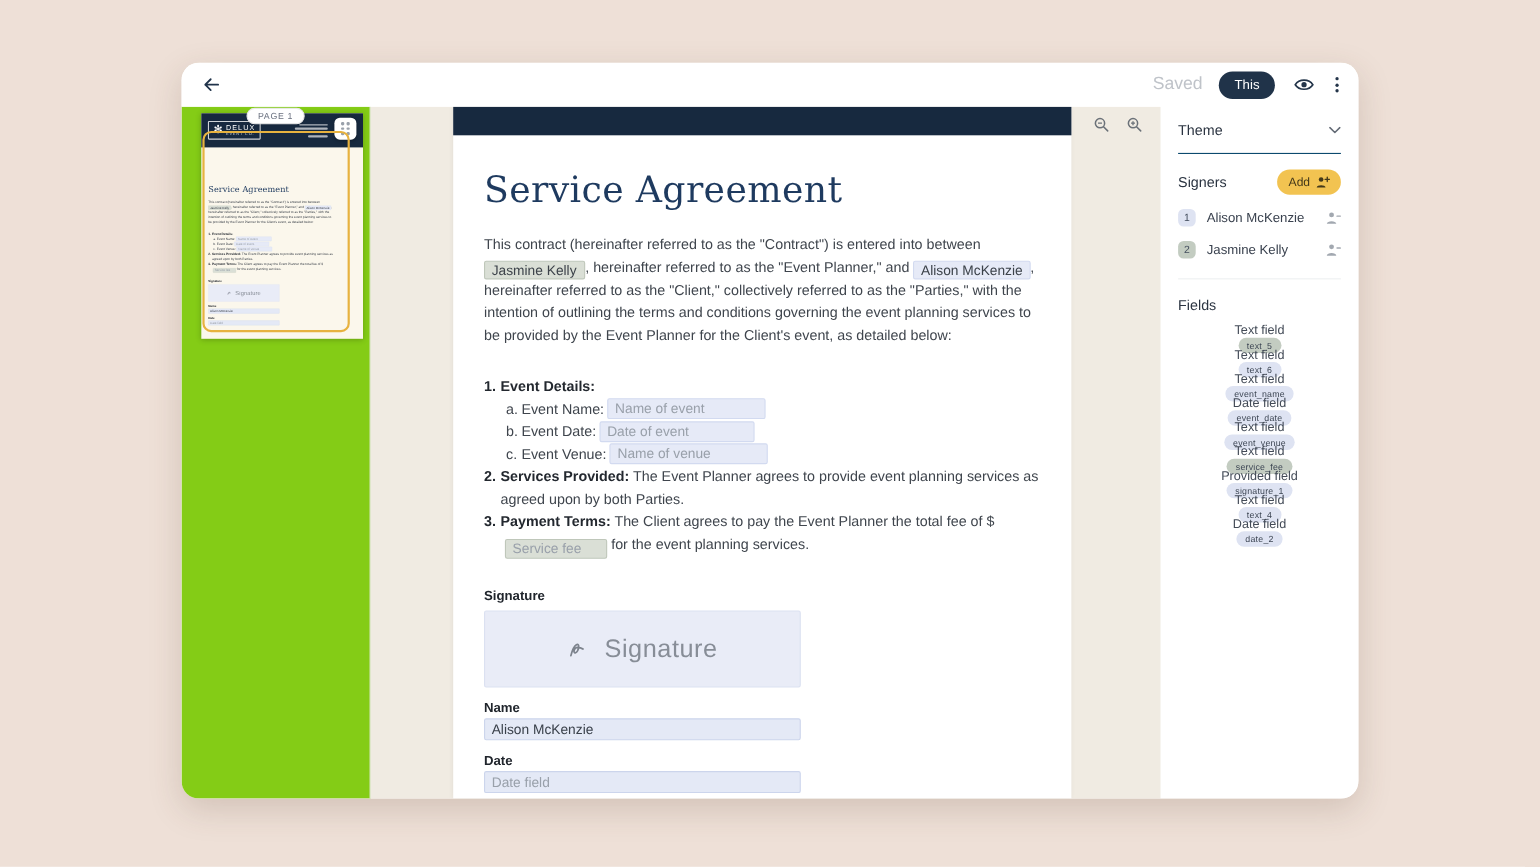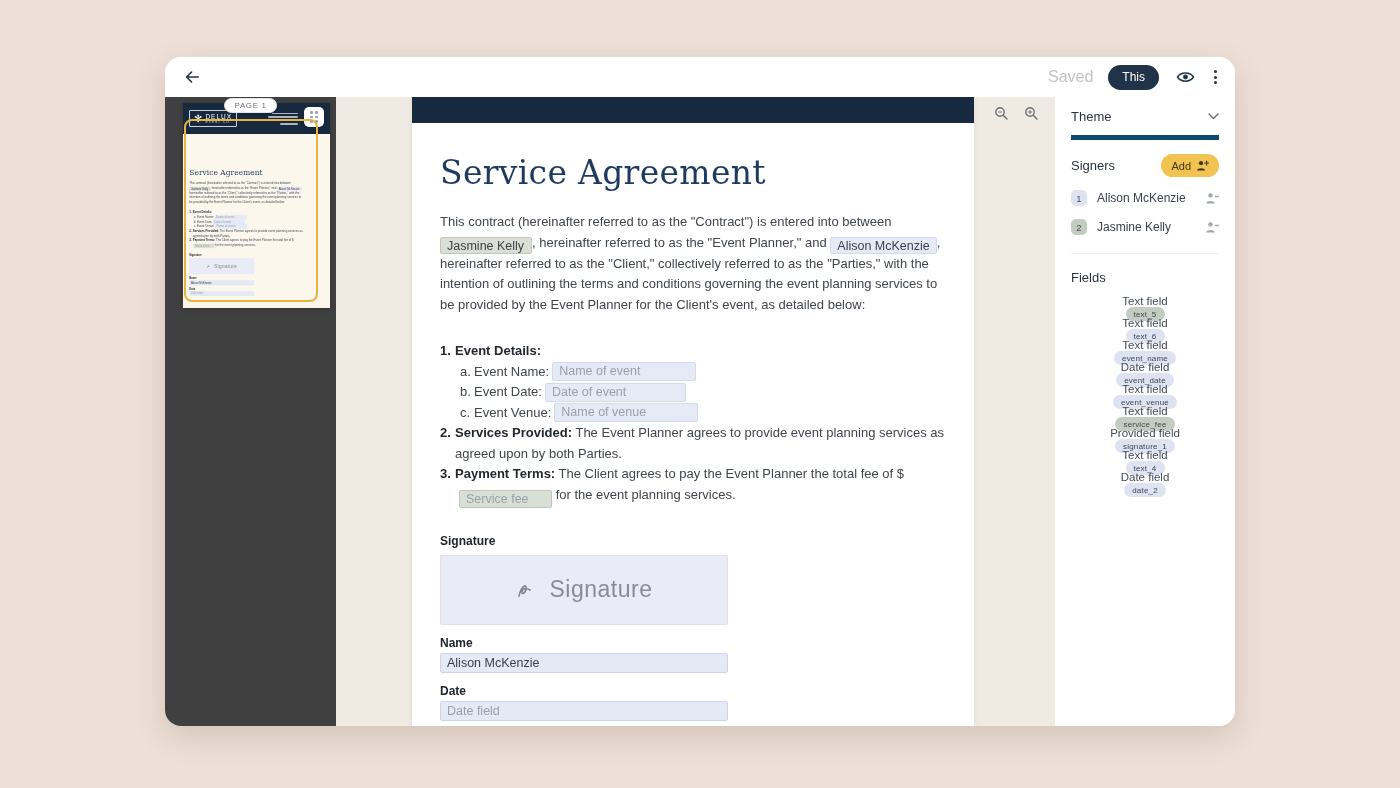--- a/index.html
+++ b/index.html
@@ -20,21 +20,21 @@
   .saved-label{ font-size:16px; color:#bfc3c9;}
   .send-btn{ height:25px; padding:0 14px; border:none; border-radius:13px; background:#203349; color:#fff; font-size:12px; font-family:inherit; cursor:pointer;}
   .icon-btn{ border:none; background:transparent; cursor:pointer; display:flex; align-items:center; justify-content:center; padding:2px;}
   .kebab{ display:flex; flex-direction:column; gap:2.5px;}
   .kebab i{ width:3px; height:3px; border-radius:50%; background:#24354a; display:block;}
 
   
   .content{ display:flex; height:629px;}
 
   
-  .thumb-panel{ width:172px; background:#404040; border-right:1px solid #ececec; position:relative; flex:none;text-decoration:underline;}
+  .thumb-panel{ width:172px; background:#84cc16; border-right:1px solid #ececec; position:relative; flex:none;text-decoration:underline;}
   .page-pill{ position:absolute; top:1px; left:50%; transform:translateX(-50%); z-index:4;
     background:#fff; border:1px solid #e7e7e7; border-radius:9px; padding:2px 10px;
     font-size:8px; letter-spacing:.6px; color:#6b7280; box-shadow:0 1px 2px rgba(0,0,0,.08);}
   .thumb-card{ position:absolute; left:18px; top:6px; width:147px; height:205px; background:#fbf7ec;
     box-shadow:0 1px 5px rgba(0,0,0,.22); cursor:pointer;}
   .thumb-header{ height:31px; background:#17293f; position:relative; display:flex; align-items:center; padding:0 6px;}
   .logo-box{ border:1px solid rgba(255,255,255,.8); border-radius:1px; display:flex; align-items:center; gap:3px; padding:2px 4px;}
   .logo-flower{ color:#fff; font-size:10px; line-height:10px;}
   .logo-words{ display:flex; flex-direction:column;}
   .logo-name{ color:#fff; font-size:6.5px; letter-spacing:1px; line-height:7px;}
@@ -85,21 +85,21 @@
     font-size:12.5px; line-height:18px; padding:0 6px; color:#3a414b;}
 
   
   .ffield.owner-1,.ifield.owner-1{ background:#e6eaf7; border:1px solid #d2daf0;}
   .ffield.owner-2,.ifield.owner-2{ background:#dadfd6; border:1px solid #bfc7ba;}
   .badge.owner-1,.signer-num.owner-1{ background:#dee3f2;}
   .badge.owner-2,.signer-num.owner-2{ background:#c3ccc1;}
 
   
   .sidebar{ width:180px; flex:none; background:#fff; padding:0 16px;}
-  .theme-row{ height:43px; display:flex; align-items:center; justify-content:space-between; border-bottom:5px solid #0c4a6e; cursor:pointer;}
+  .theme-row{ height:43px; display:flex; align-items:center; justify-content:space-between; border-bottom:1px solid #0c4a6e; cursor:pointer;}
   .side-title{ font-size:13px; color:#2a3340;}
   .signers-head{ margin-top:14px; display:flex; align-items:center; justify-content:space-between;}
   .add-btn{ height:23px; border:none; border-radius:12px; background:#f2c351; padding:0 10px; display:flex; align-items:center; gap:5px;
     font-size:11px; color:#433819; font-family:inherit; cursor:pointer;}
   .signer-row{ margin-top:13px; display:flex; align-items:center; cursor:pointer;}
   .signer-num{ width:16px; height:16px; border-radius:5px; font-size:9.5px; color:#444e5e; display:flex; align-items:center; justify-content:center; flex:none;}
   .signer-name{ margin-left:10px; font-size:12px; color:#39414e; flex:1;}
   .divider{ border:none; border-top:1px solid #edeff1; margin-top:18px;}
   .fields-title{ margin-top:16px; font-size:13px; color:#2a3340;}
   .field-row{ margin-top:10px; height:12px; display:flex; align-items:center; justify-content:space-between; cursor:pointer;flex-direction:column;}

